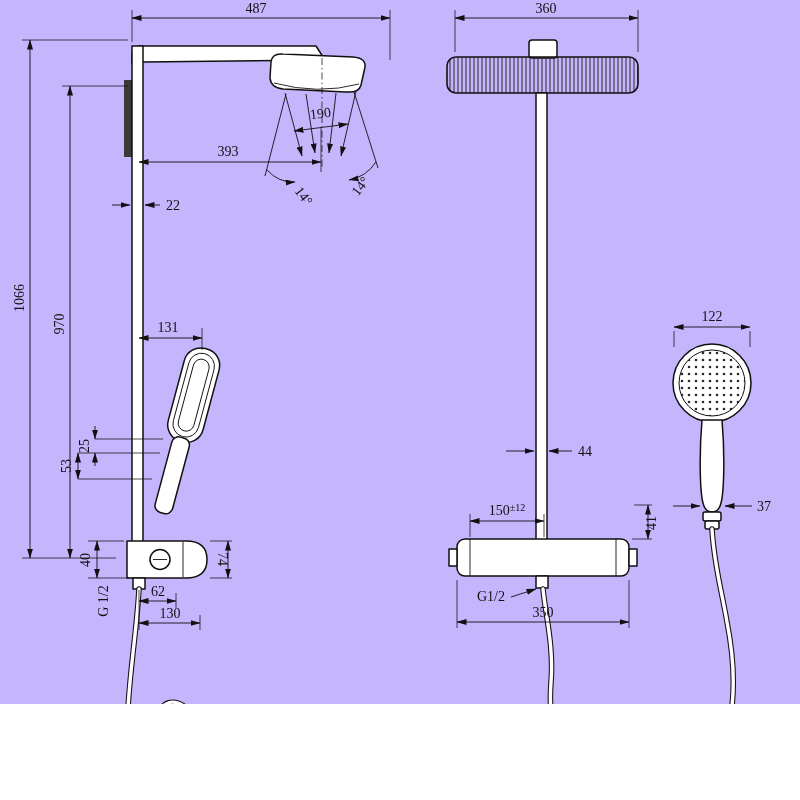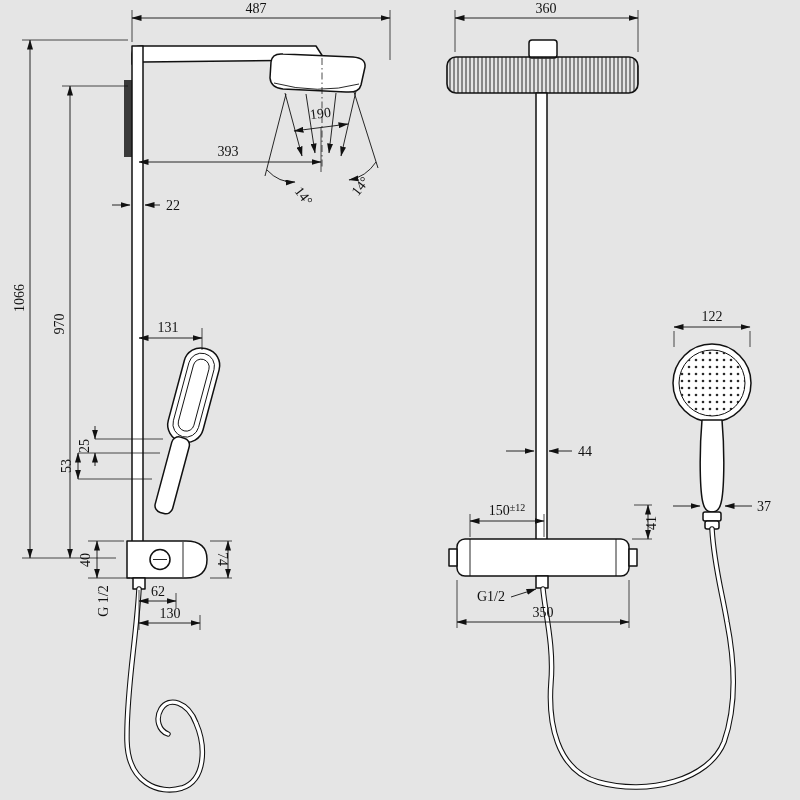--- a/index.html
+++ b/index.html
@@ -1,16 +1,16 @@
 <!DOCTYPE html>
 <html><head>
 <meta charset="utf-8">
 <style>
   html,body{margin:0;padding:0;background:#fff;}
-  .canvas{position:relative;width:800px;height:800px;background:#e5e5e5;overflow:hidden;}
+  .canvas{position:relative;width:800px;height:704px;background:#c4b5fd;overflow:hidden;}
   svg{display:block;}
   svg text{font-family:"Liberation Serif",serif;font-size:14px;fill:#111;}
   .outline{fill:#fff;stroke:#111;stroke-width:1.5;stroke-linejoin:round;}
   .thin{fill:none;stroke:#111;stroke-width:0.9;}
   .dim{stroke:#111;stroke-width:0.9;fill:none;}
   .ext{stroke:#111;stroke-width:0.75;fill:none;}
   .cline{stroke:#111;stroke-width:0.75;fill:none;stroke-dasharray:7 3 1.5 3;}
   .hose-outer{fill:none;stroke:#111;stroke-width:5.5;stroke-linecap:round;}
   .hose-inner{fill:none;stroke:#fff;stroke-width:3.4;stroke-linecap:round;}
 </style>

